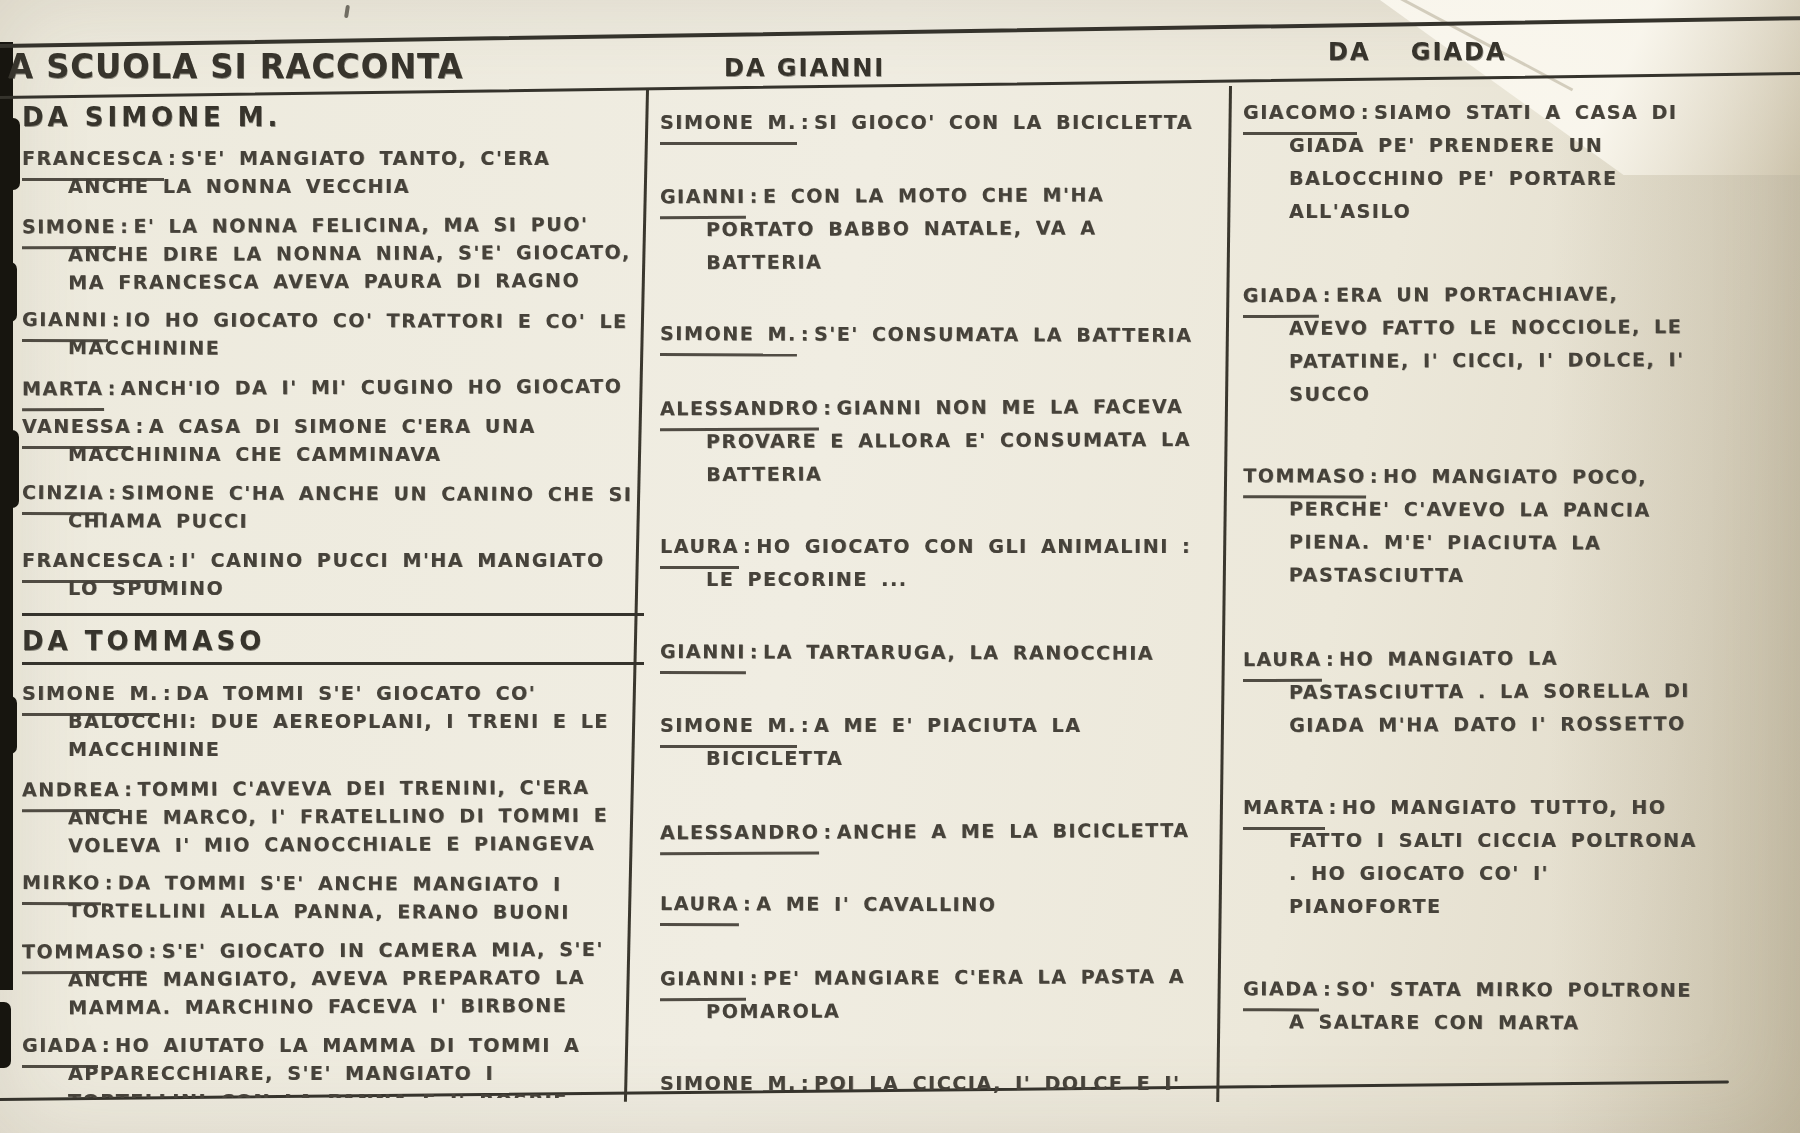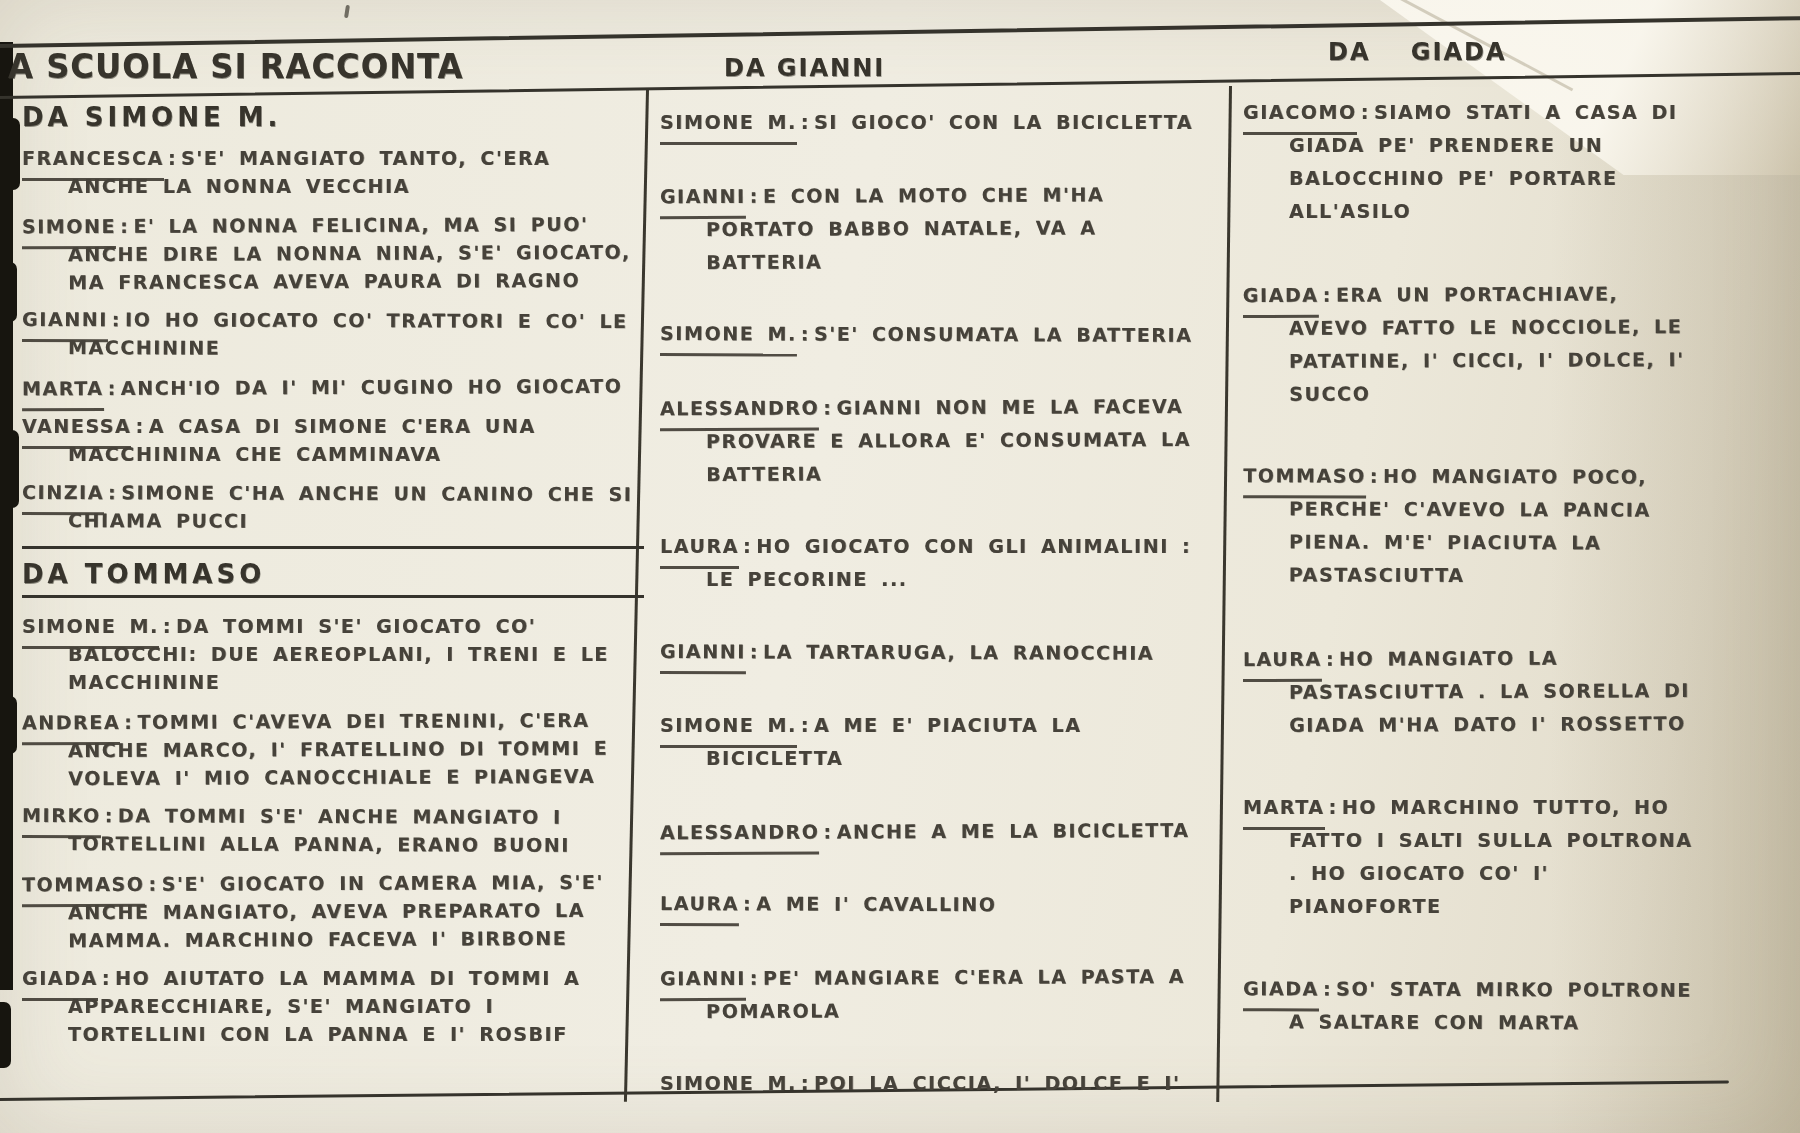--- a/index.html
+++ b/index.html
@@ -92,20 +92,21 @@
 
   <div class="col col-left" id="col-0">
       <section class="section">
         <h2 class="section-title">DA SIMONE M.</h2>
         <p class="entry"><span class="name">FRANCESCA</span><span class="sep">:</span><span class="text">S'E' MANGIATO TANTO, C'ERA ANCHE LA NONNA VECCHIA</span></p>
         <p class="entry"><span class="name">SIMONE</span><span class="sep">:</span><span class="text">E' LA NONNA FELICINA, MA SI PUO' ANCHE DIRE LA NONNA NINA, S'E' GIOCATO, MA FRANCESCA AVEVA PAURA DI RAGNO</span></p>
         <p class="entry"><span class="name">GIANNI</span><span class="sep">:</span><span class="text">IO HO GIOCATO CO' TRATTORI E CO' LE MACCHININE</span></p>
         <p class="entry"><span class="name">MARTA</span><span class="sep">:</span><span class="text">ANCH'IO DA I' MI' CUGINO HO GIOCATO</span></p>
         <p class="entry"><span class="name">VANESSA</span><span class="sep">:</span><span class="text">A CASA DI SIMONE C'ERA UNA MACCHININA CHE CAMMINAVA</span></p>
         <p class="entry"><span class="name">CINZIA</span><span class="sep">:</span><span class="text">SIMONE C'HA ANCHE UN CANINO CHE SI CHIAMA PUCCI</span></p>
+        <p class="entry"><span class="name">FRANCESCA</span><span class="sep">:</span><span class="text">I' CANINO PUCCI M'HA MANGIATO LO SPUMINO</span></p>
       </section>
       <section class="section">
         <h2 class="section-title">DA TOMMASO</h2>
         <p class="entry"><span class="name">SIMONE M.</span><span class="sep">:</span><span class="text">DA TOMMI S'E' GIOCATO CO' BALOCCHI: DUE AEREOPLANI, I TRENI E LE MACCHININE</span></p>
         <p class="entry"><span class="name">ANDREA</span><span class="sep">:</span><span class="text">TOMMI C'AVEVA DEI TRENINI, C'ERA ANCHE MARCO, I' FRATELLINO DI TOMMI E VOLEVA I' MIO CANOCCHIALE E PIANGEVA</span></p>
         <p class="entry"><span class="name">MIRKO</span><span class="sep">:</span><span class="text">DA TOMMI S'E' ANCHE MANGIATO I TORTELLINI ALLA PANNA, ERANO BUONI</span></p>
         <p class="entry"><span class="name">TOMMASO</span><span class="sep">:</span><span class="text">S'E' GIOCATO IN CAMERA MIA, S'E' ANCHE MANGIATO, AVEVA PREPARATO LA MAMMA. MARCHINO FACEVA I' BIRBONE</span></p>
         <p class="entry"><span class="name">GIADA</span><span class="sep">:</span><span class="text">HO AIUTATO LA MAMMA DI TOMMI A APPARECCHIARE, S'E' MANGIATO I TORTELLINI CON LA PANNA E I' ROSBIF</span></p>
       </section>
     </div>
@@ -123,18 +124,18 @@
         <p class="entry"><span class="name">GIANNI</span><span class="sep">:</span><span class="text">PE' MANGIARE C'ERA LA PASTA A POMAROLA</span></p>
         <p class="entry"><span class="name">SIMONE M.</span><span class="sep">:</span><span class="text">POI LA CICCIA, I' DOLCE E I' GELATO</span></p>
       </section>
     </div>
   <div class="col col-right" id="col-2">
       <section class="section">
         <p class="entry"><span class="name">GIACOMO</span><span class="sep">:</span><span class="text">SIAMO STATI A CASA DI GIADA PE' PRENDERE UN BALOCCHINO PE' PORTARE ALL'ASILO</span></p>
         <p class="entry"><span class="name">GIADA</span><span class="sep">:</span><span class="text">ERA UN PORTACHIAVE, AVEVO FATTO LE NOCCIOLE, LE PATATINE, I' CICCI, I' DOLCE, I' SUCCO</span></p>
         <p class="entry"><span class="name">TOMMASO</span><span class="sep">:</span><span class="text">HO MANGIATO POCO, PERCHE' C'AVEVO LA PANCIA PIENA. M'E' PIACIUTA LA PASTASCIUTTA</span></p>
         <p class="entry"><span class="name">LAURA</span><span class="sep">:</span><span class="text">HO MANGIATO LA PASTASCIUTTA . LA SORELLA DI GIADA M'HA DATO I' ROSSETTO</span></p>
-        <p class="entry"><span class="name">MARTA</span><span class="sep">:</span><span class="text">HO MARCHINO TUTTO, HO FATTO I SALTI SULLA POLTRONA . HO GIOCATO CO' I' PIANOFORTE</span></p>
+        <p class="entry"><span class="name">MARTA</span><span class="sep">:</span><span class="text">HO MANGIATO TUTTO, HO FATTO I SALTI CICCIA POLTRONA . HO GIOCATO CO' I' PIANOFORTE</span></p>
         <p class="entry"><span class="name">GIADA</span><span class="sep">:</span><span class="text">SO' STATA MIRKO POLTRONE A SALTARE CON MARTA</span></p>
         <p class="entry"><span class="name">GIACOMO</span><span class="sep">:</span><span class="text">HO GIOCATO CO' I' PALLONCINO</span></p>
       </section>
     </div>
 </div>
 
 </body></html>

